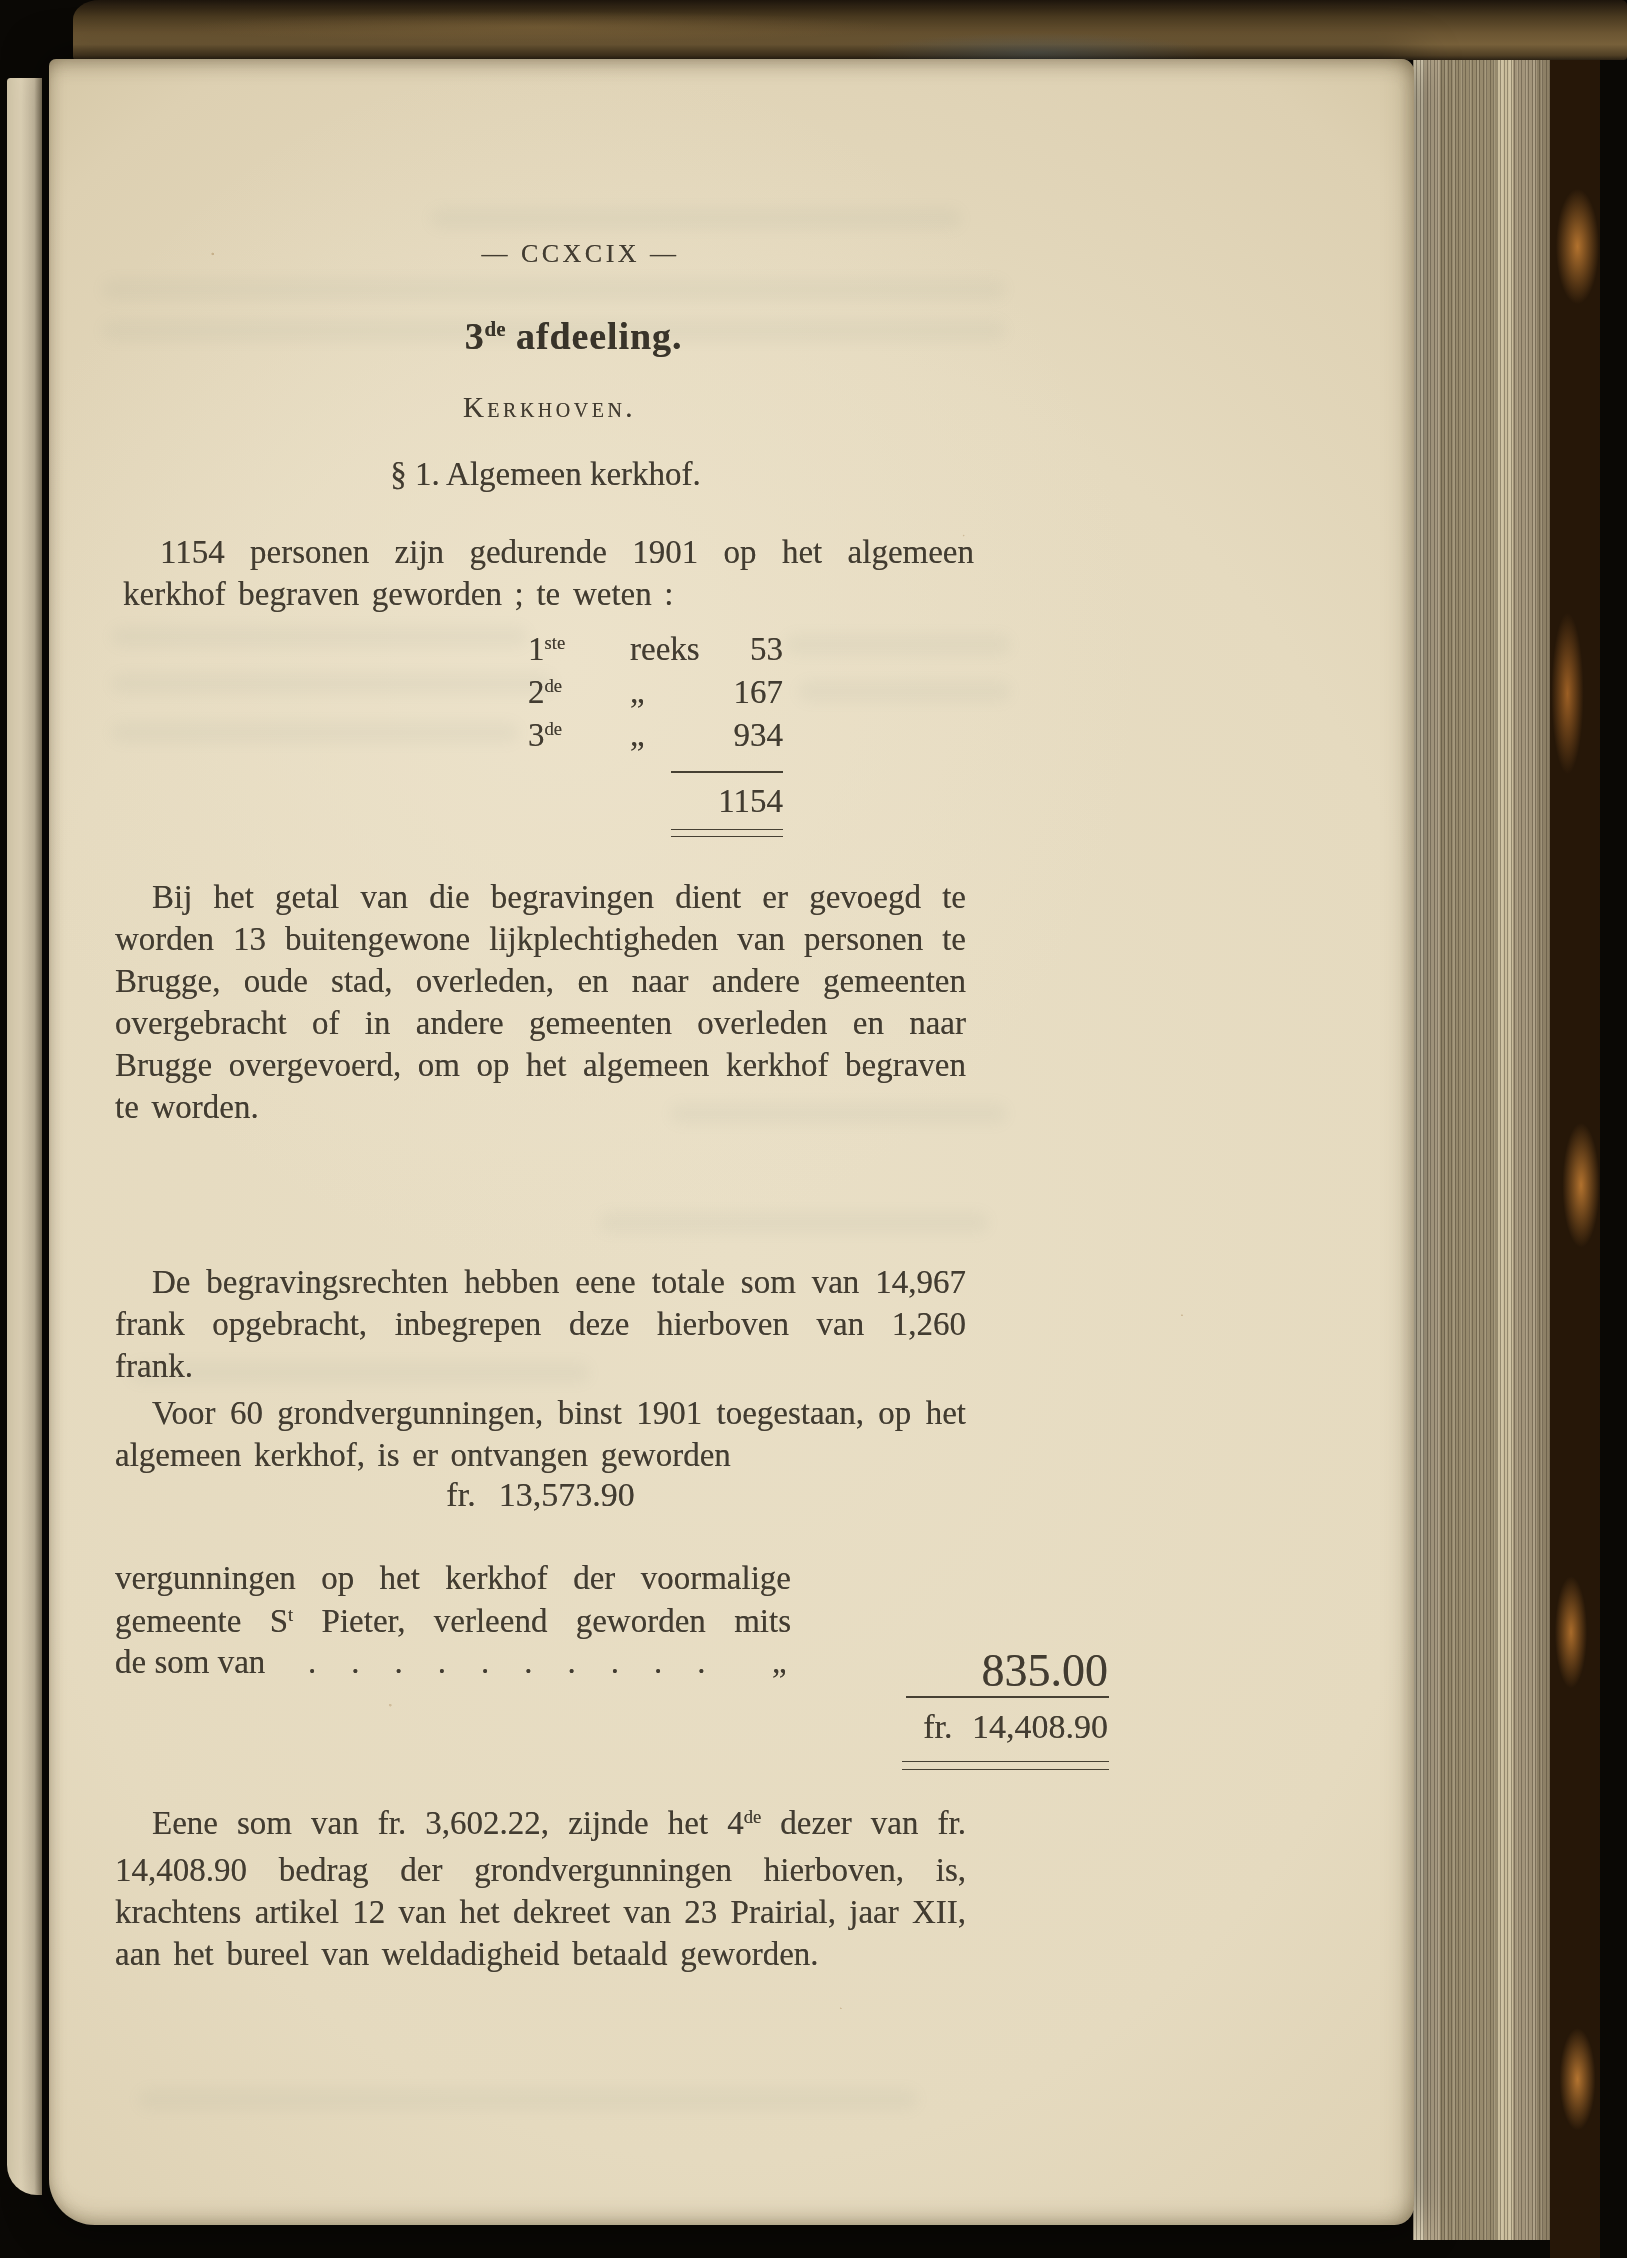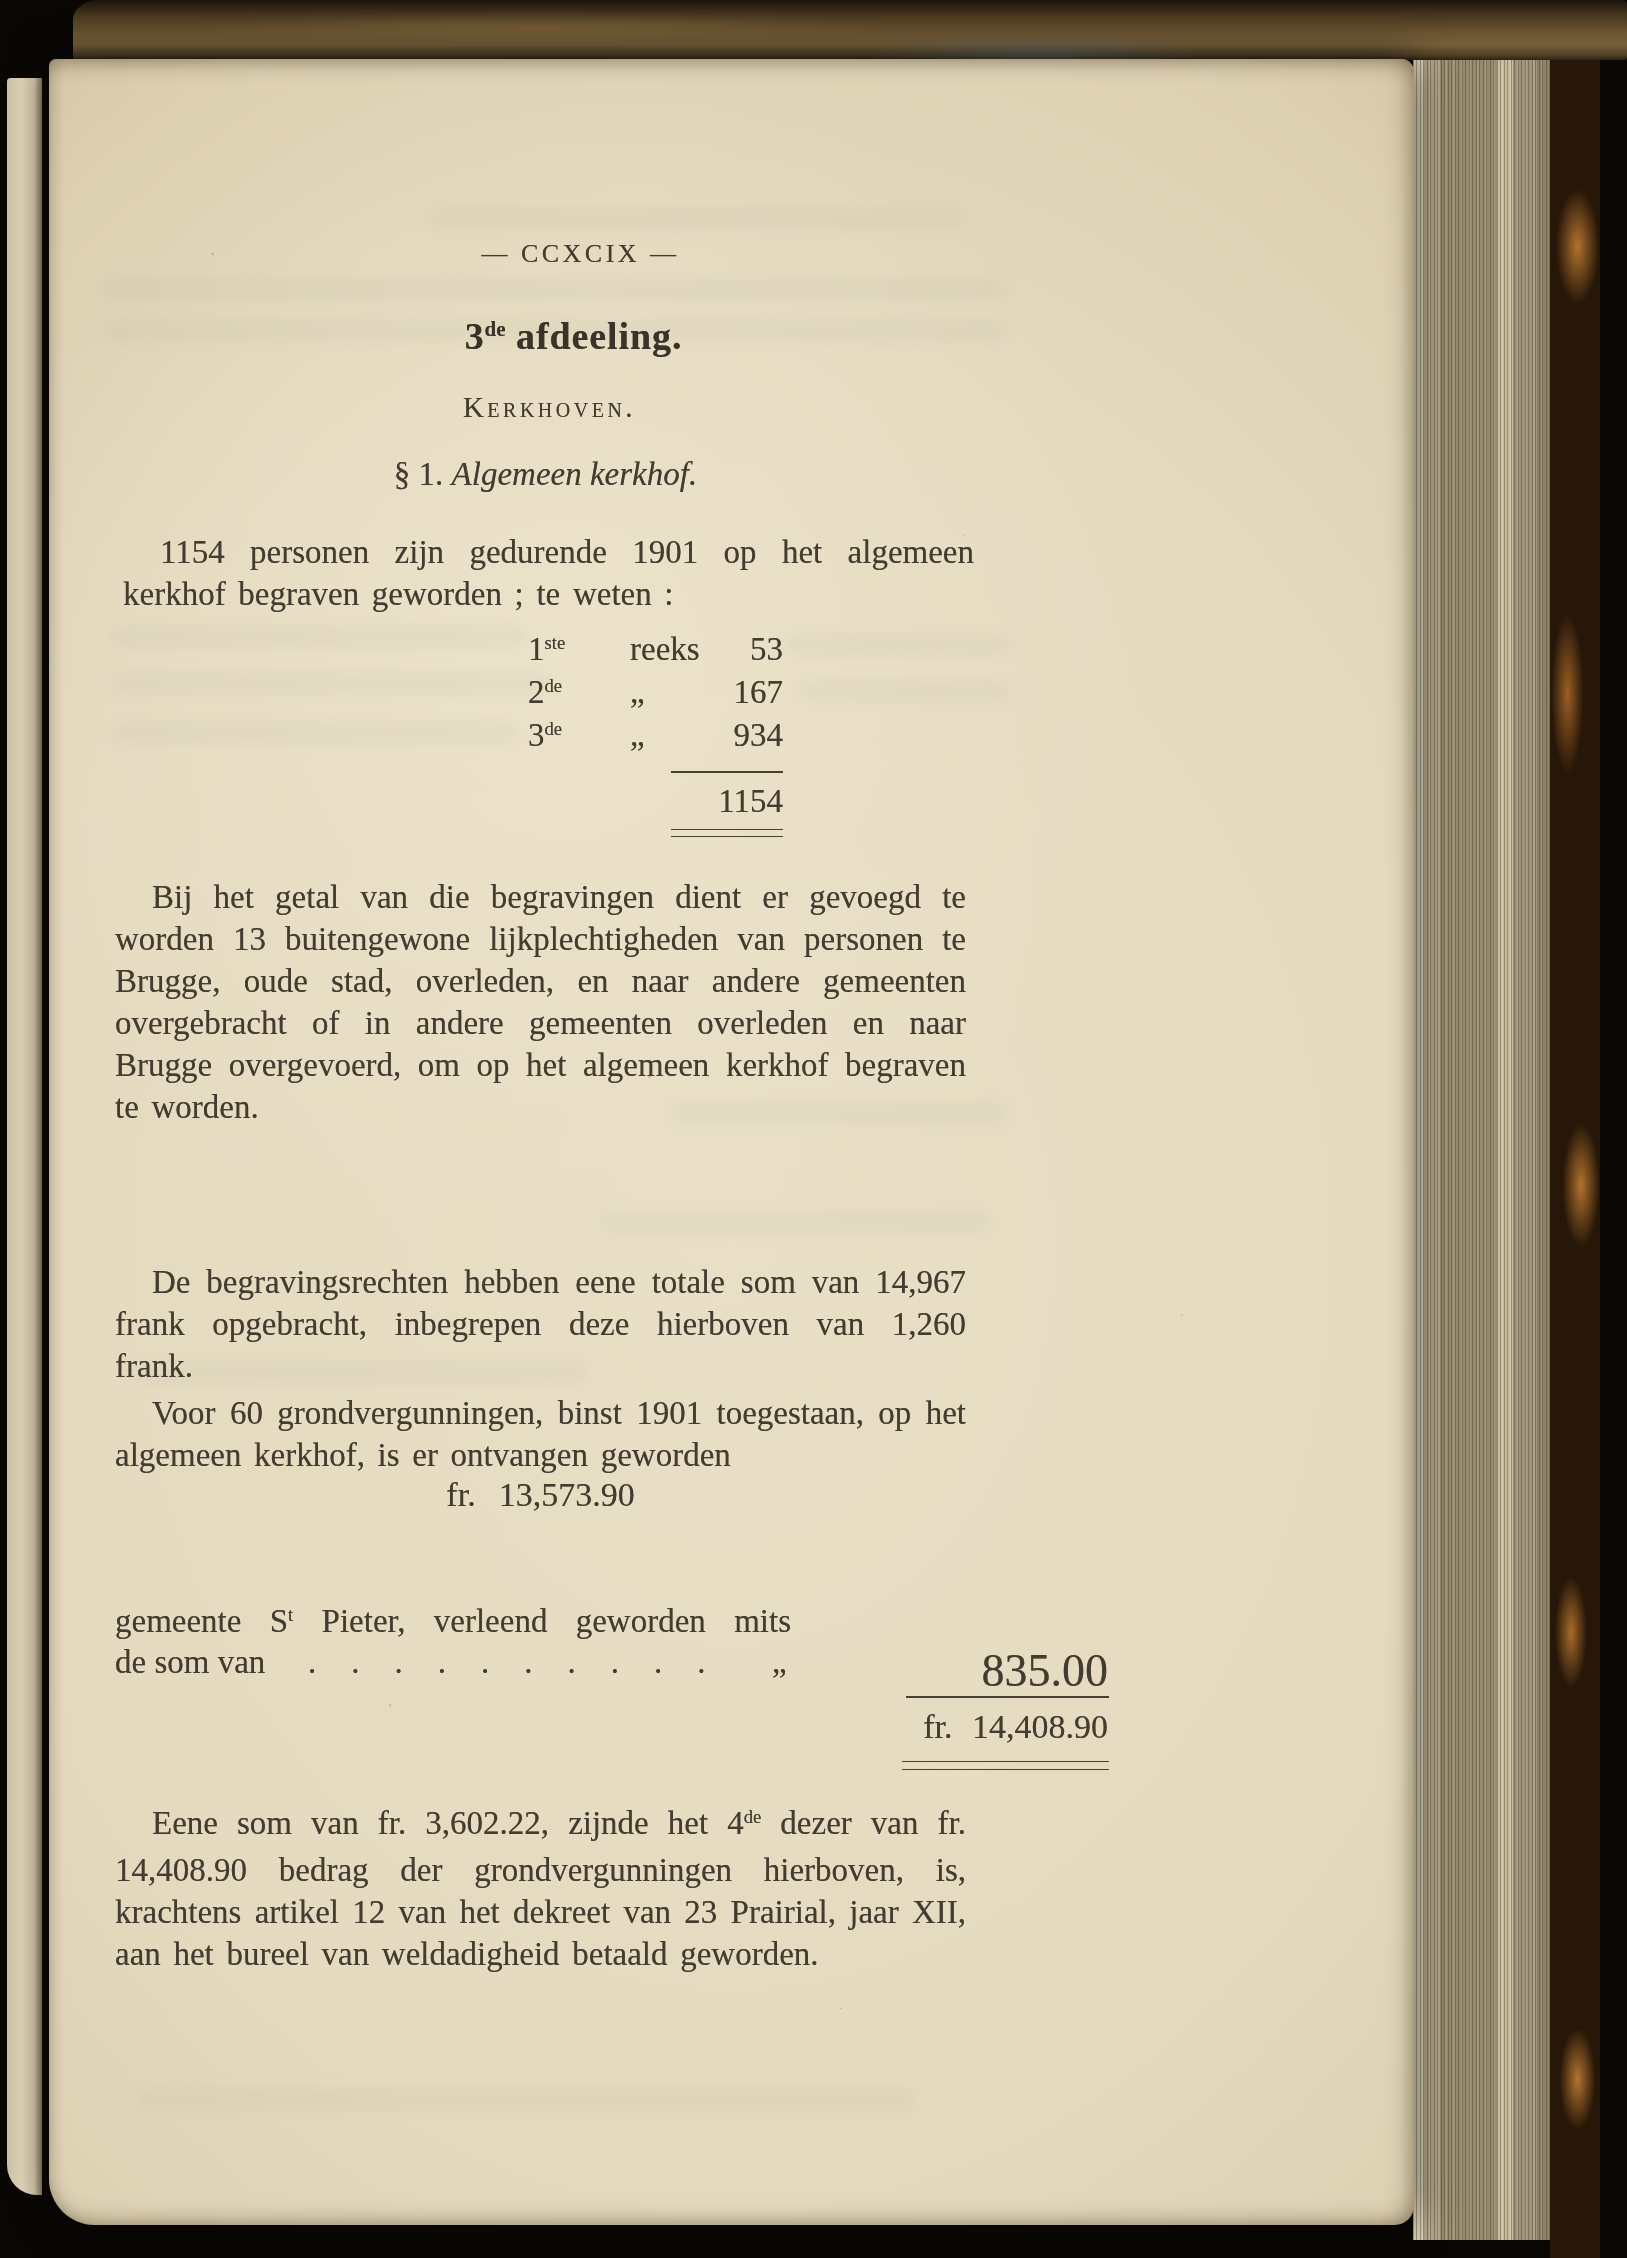--- a/index.html
+++ b/index.html
@@ -71,21 +71,21 @@
   
   .ink{color:#423c31;text-shadow:0 0 0.5px rgba(66,60,49,.65);}
   .pageno{position:absolute;left:106px;top:180px;width:851px;text-align:center;
     font-size:26px;letter-spacing:3.5px;}
   .afdeeling{position:absolute;left:99px;top:255px;width:851px;text-align:center;
     font-size:38px;font-weight:bold;letter-spacing:0.9px;color:#39342a;}
   .afdeeling .sup{font-size:21px;top:-13.3px;}
   .kerkhoven{position:absolute;left:75px;top:332px;width:851px;text-align:center;
     font-size:29px;font-variant:small-caps;letter-spacing:3.5px;}
   .par-head{position:absolute;left:71px;top:397px;width:851px;text-align:center;font-size:33px;}
-  .par-head .it{font-style:italic;}
+  .par-head .it{}
 
   .body-par{position:absolute;left:66px;width:851px;font-size:33px;line-height:42px;
     text-align:justify;word-spacing:4.4px;}
   .indent{text-indent:37px;}
   .sup{font-size:18.6px;position:relative;top:-11.5px;letter-spacing:0;}
 
   
   .reeks-table{position:absolute;left:479px;top:569px;width:255px;font-size:33px;}
   .reeks-row{display:flex;height:43px;align-items:baseline;line-height:43px;}
   .reeks-ord{width:102px;}
@@ -169,20 +169,21 @@
       <div class="reeks-total">1154</div>
       <div class="rule-double"></div>
     </div>
 
     <div class="body-par indent ink" style="top:817px;">Bij het getal van die begravingen dient er gevoegd te worden 13 buitengewone lijkplechtigheden van personen te Brugge, oude stad, overleden, en naar andere gemeenten overgebracht of in andere gemeenten overleden en naar Brugge overgevoerd, om op het algemeen kerkhof begraven te worden.</div>
     <div class="body-par indent ink" style="top:1202px;">De begravingsrechten hebben eene totale som van 14,967 frank opgebracht, inbegrepen deze hierboven van 1,260 frank.</div>
     <div class="body-par indent ink" style="top:1333px;">Voor 60 grondvergunningen, binst 1901 toegestaan, op het algemeen kerkhof, is er ontvangen geworden</div>
 
     <div class="amount-line1 ink"><span class="cur">fr.</span><span>13,573.90</span></div>
 
+    <div class="grond-line ink" style="top:1498px;">vergunningen op het kerkhof der voormalige</div>
     <div class="grond-line ink" style="top:1541px;"><span>gemeente S</span><span class="sup">t</span><span> Pieter, verleend geworden mits</span></div>
 
     <div class="som-line ink">
       <span class="som-label">de som van</span>
       <span class="som-dots">..........</span>
       <span class="som-quote">„</span>
       <span class="som-value">835.00</span>
     </div>
 
     <div class="total-rule"></div>

